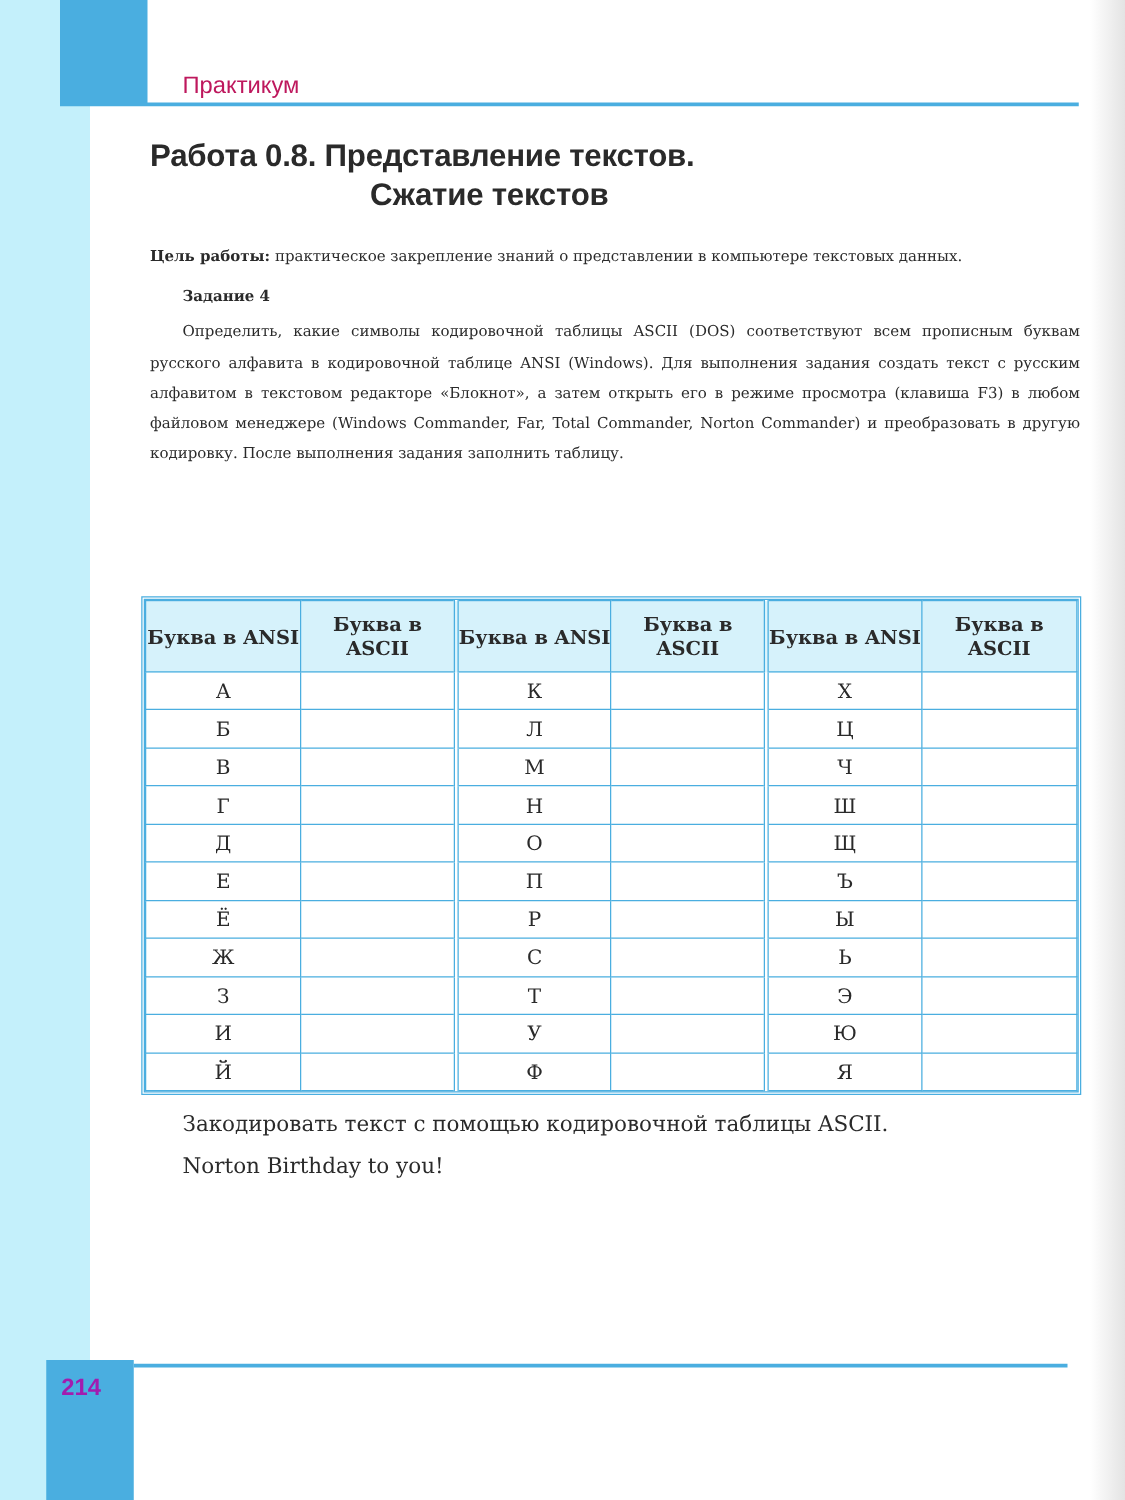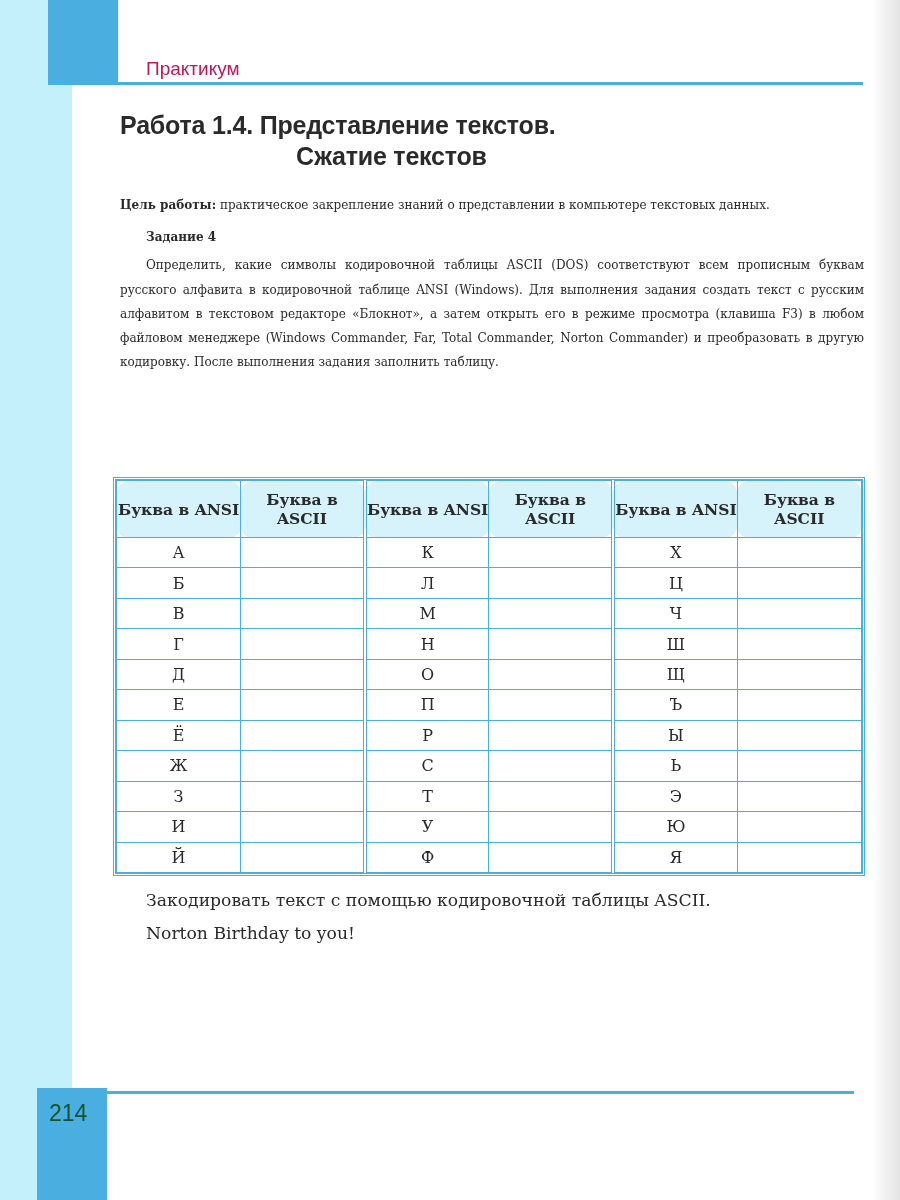--- a/index.html
+++ b/index.html
@@ -52,55 +52,54 @@
   table.codes {
     width: 100%; height: 100%; border-collapse: collapse; table-layout: fixed;
     font-size: 16px;
   }
   table.codes th, table.codes td {
     border: 1.5px solid #4aaee0; text-align: center; padding: 0;
   }
   table.codes th {
     background: #d6f2fb; font-weight: bold; font-size: 15.5px; line-height: 19px;
     height: 56px;
-    border-radius: 12px;
   }
   table.codes td { height: 29px; color: #2a2a2a; }
   table.codes .grp { border-right: 4px double #4aaee0; }
   .task2 { position: absolute; left: 120px; top: 888px; width: 744px;
     font-size: 17.2px; line-height: 24.2px; }
   .task2 p { margin: 0; text-align: justify; }
   .task2 .hb { margin-top: 9px; text-indent: 26px; }
   .task2 .mb { margin-top: 9px; }
   .bottom-tab {
     position: absolute; left: 37px; top: 1088px; width: 70px; height: 112px;
     background: #4aaee0;
   }
   .bottom-rule {
     position: absolute; left: 107px; top: 1091px; width: 747px; height: 3px;
     background: #4aaee0;
   }
   .page-num {
     position: absolute; left: 49px; top: 1100px;
     font-family: "Liberation Sans", "DejaVu Sans", sans-serif;
-    font-weight: normal; font-size: 23px; color: #14532d;
+    font-weight: bold; font-size: 19px; color: #a21caf;
   }
 </style>
 </head>
 <body>
 
 <div class="left-band"></div>
 <div class="right-shade"></div>
 
 <div class="top-tab"></div>
 <div class="top-rule"></div>
 <div class="running-head">Практикум</div>
 
 <div class="title">
-  <span>Работа 1.4. Представление текстов.</span>
+  <span>Работа 0.8. Представление текстов.</span>
   <span class="line2">Сжатие текстов</span>
 </div>
 
 <div class="content">
   <p class="goal"><b>Цель работы:</b><span> практическое закрепление знаний о представлении в компьютере текстовых данных.</span></p>
   <p class="task-head">Задание 4</p>
   <p class="indent">Определить, какие символы кодировочной таблицы ASCII (DOS) соответствуют всем прописным буквам русского алфавита в кодировочной таблице ANSI (Windows). Для выполнения задания создать текст с русским алфавитом в текстовом редакторе «Блокнот», а затем открыть его в режиме просмотра (клавиша F3) в любом файловом менеджере (Windows Commander, Far, Total Commander, Norton Commander) и преобразовать в другую кодировку. После выполнения задания заполнить таблицу.</p>
 </div>
 
 <div class="table-wrap">

